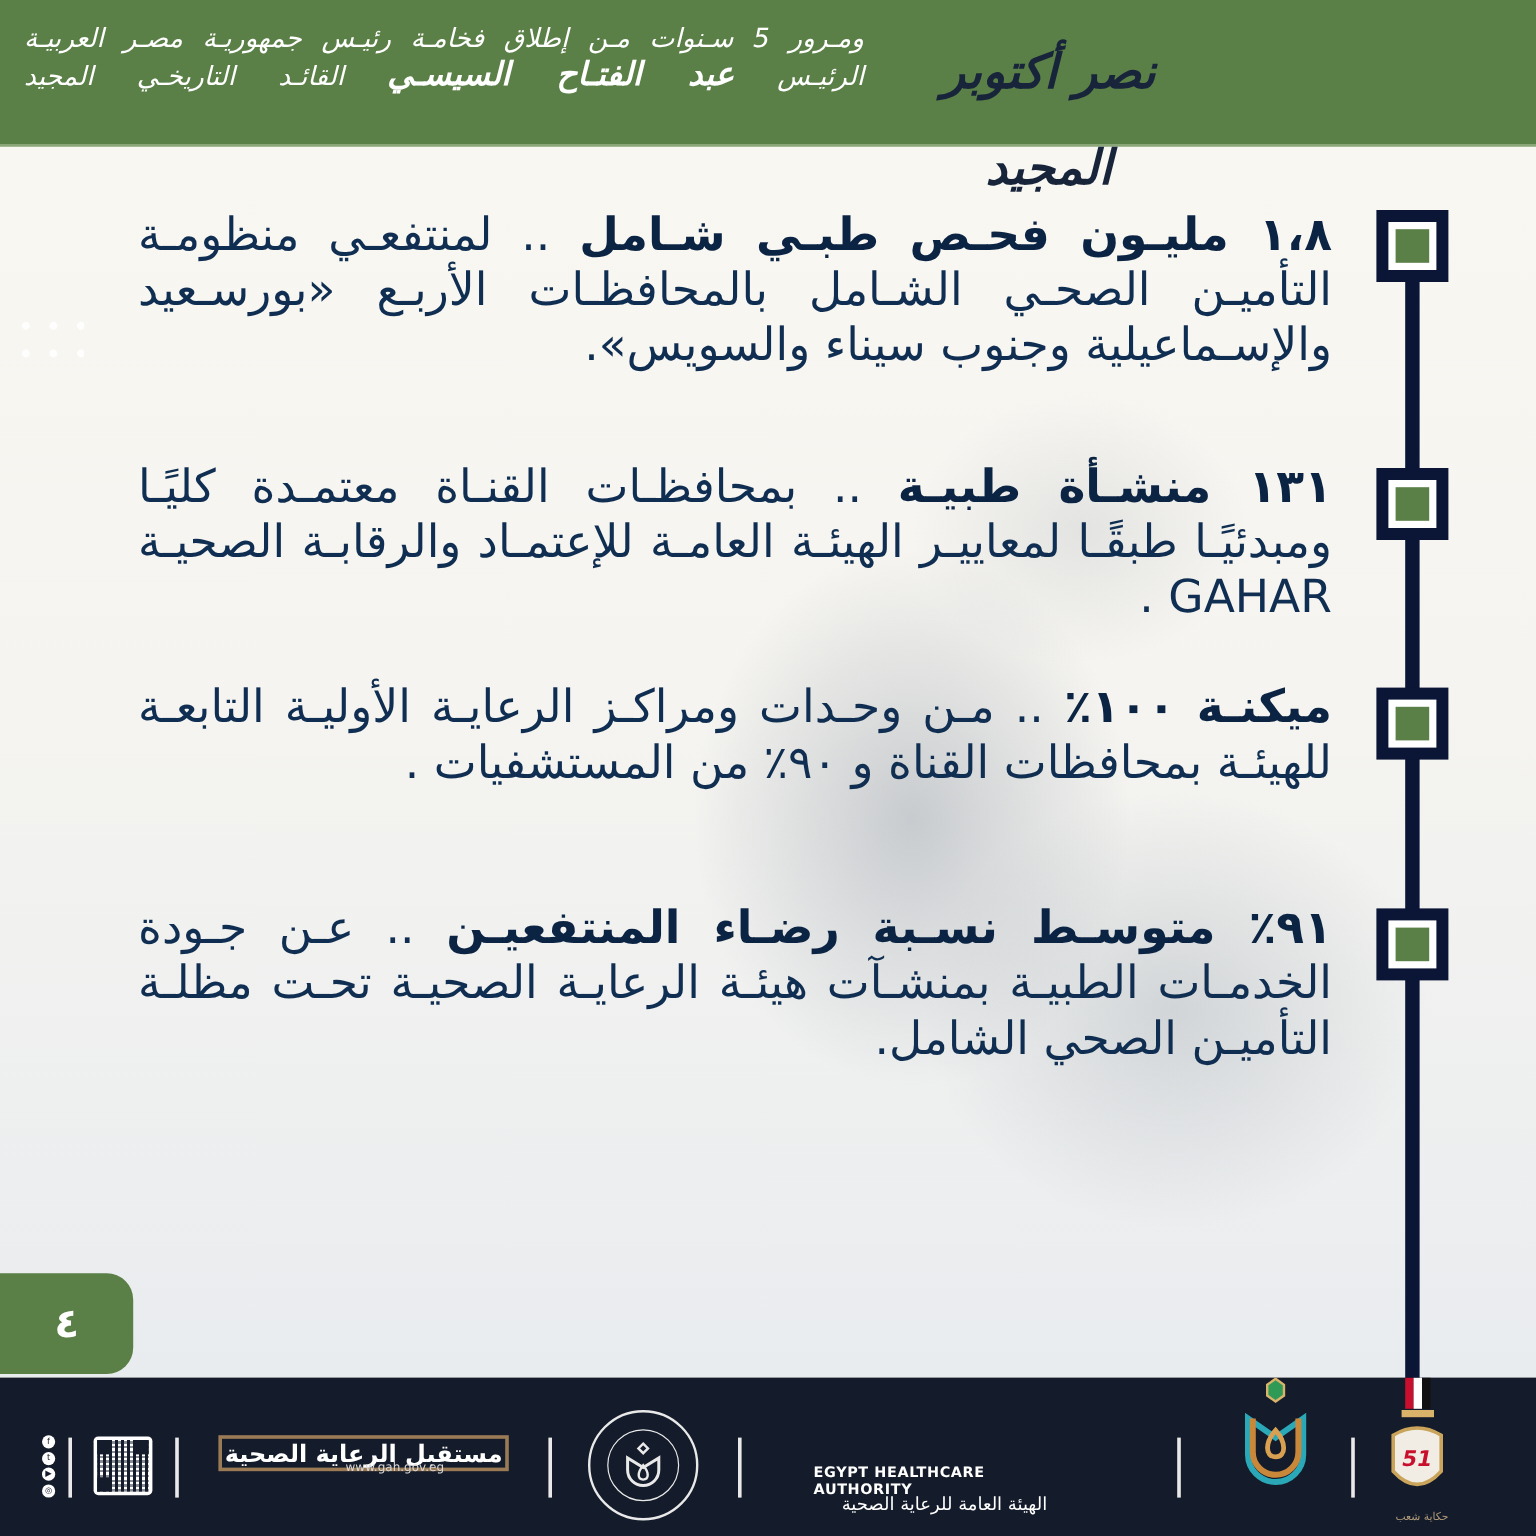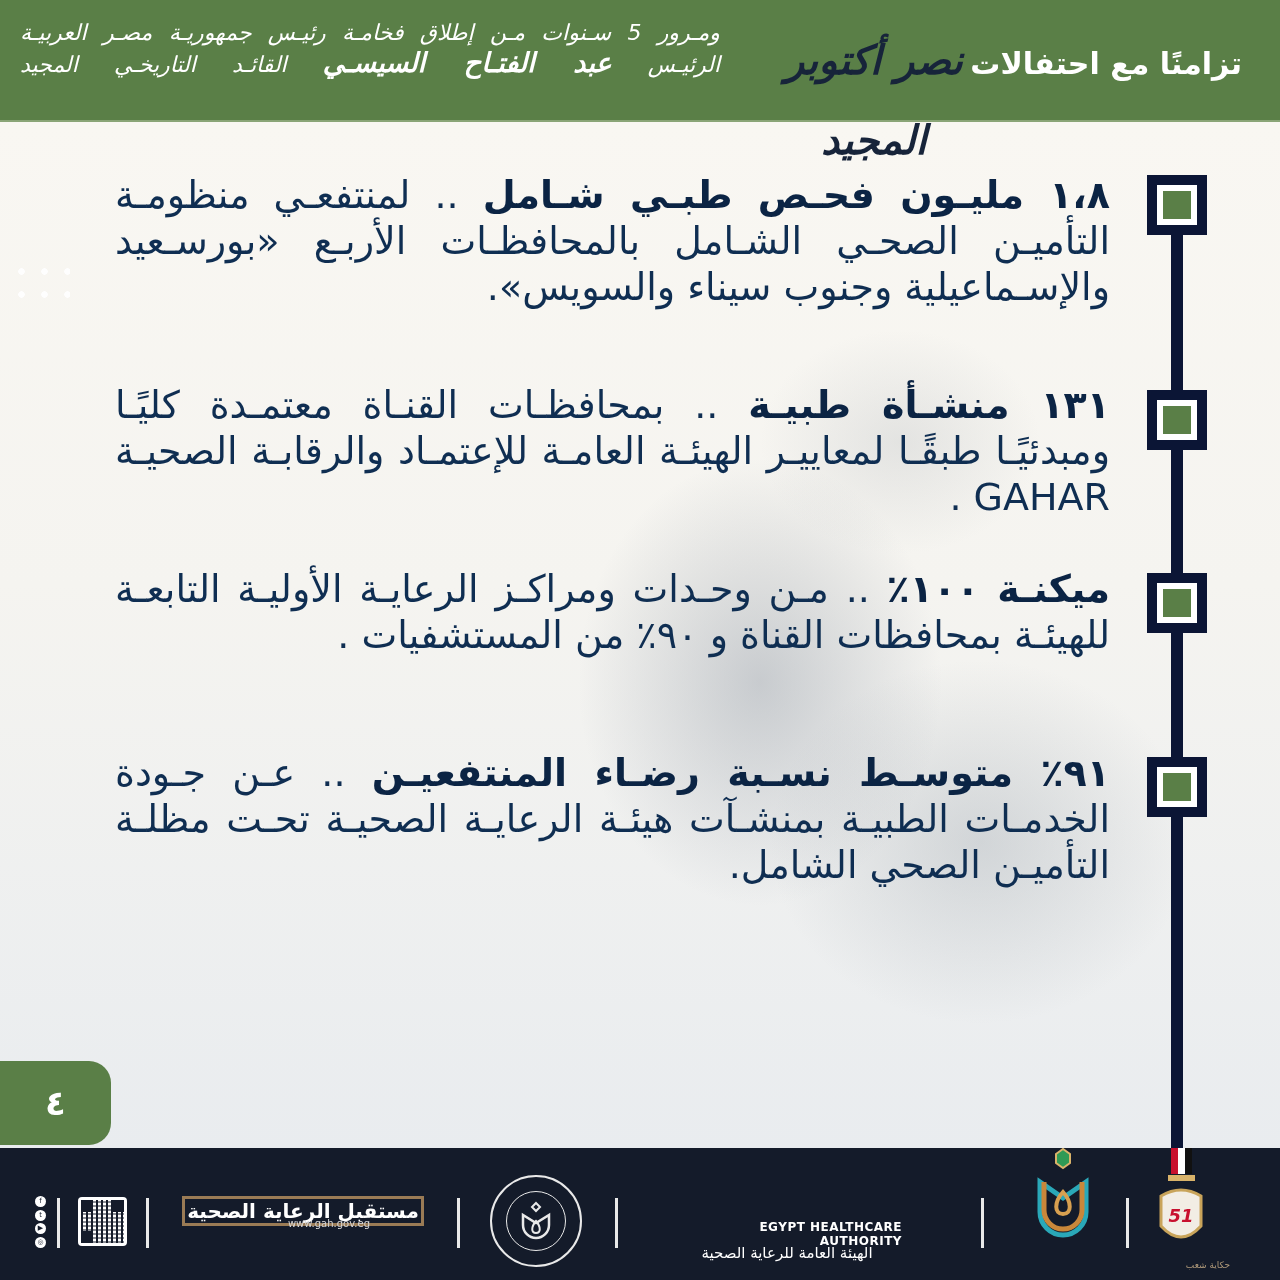--- a/index.html
+++ b/index.html
@@ -118,37 +118,36 @@
     border: 1.5px solid #e9e9e9; border-radius: 50%;
     display: flex; align-items: center; justify-content: center;
   }
   .seal .ring svg { width: 34px; height: 40px; }
   .eha-ar {
     position: absolute; left: 672px; top: 48px; width: 230px;
     direction: rtl; text-align: center; color: #ffffff; font-size: 15px; margin-top: 48px;
   }
   .eha-en {
     position: absolute; left: 678px; top: 72px; width: 224px;
-    color: #ffffff; font-size: 12px; font-weight: bold; letter-spacing: 0.5px; text-align: right;
+    color: #ffffff; font-size: 12px; font-weight: bold; letter-spacing: 0.5px; text-align: left;
   }
   .gold-logo { position: absolute; left: 1030px; top: 0px; width: 66px; height: 108px; }
   .medal { position: absolute; left: 1155px; top: 0px; width: 52px; height: 110px; }
   .medal-caption {
-    position: absolute; left: 1140px; top: 112px; width: 90px; text-align: right;
+    position: absolute; left: 1140px; top: 112px; width: 90px; text-align: center;
     direction: rtl; color: #b09a7a; font-size: 9px;
   }
 </style>
 </head>
 <body>
 
 <div class="bg"></div>
 <div class="dots"></div>
 
 <header class="header">
-  <div class="header-title">تزامنًا مع احتفالات</div>
   <div class="calligraphy">نصر أكتوبر المجيد</div>
   <div class="header-sub">
     <span class="line">ومـرور 5 سـنوات مـن إطلاق فخامـة رئيـس جمهوريـة مصـر العربيـة</span>
     <span class="line"><span>الرئيـس</span> <b>عبد الفتـاح السيسـي</b> <span>القائـد التاريخـي المجيد</span></span>
   </div>
 </header>
 
 <div class="timeline-line"></div>
 
 <div class="marker" style="top:175px">

